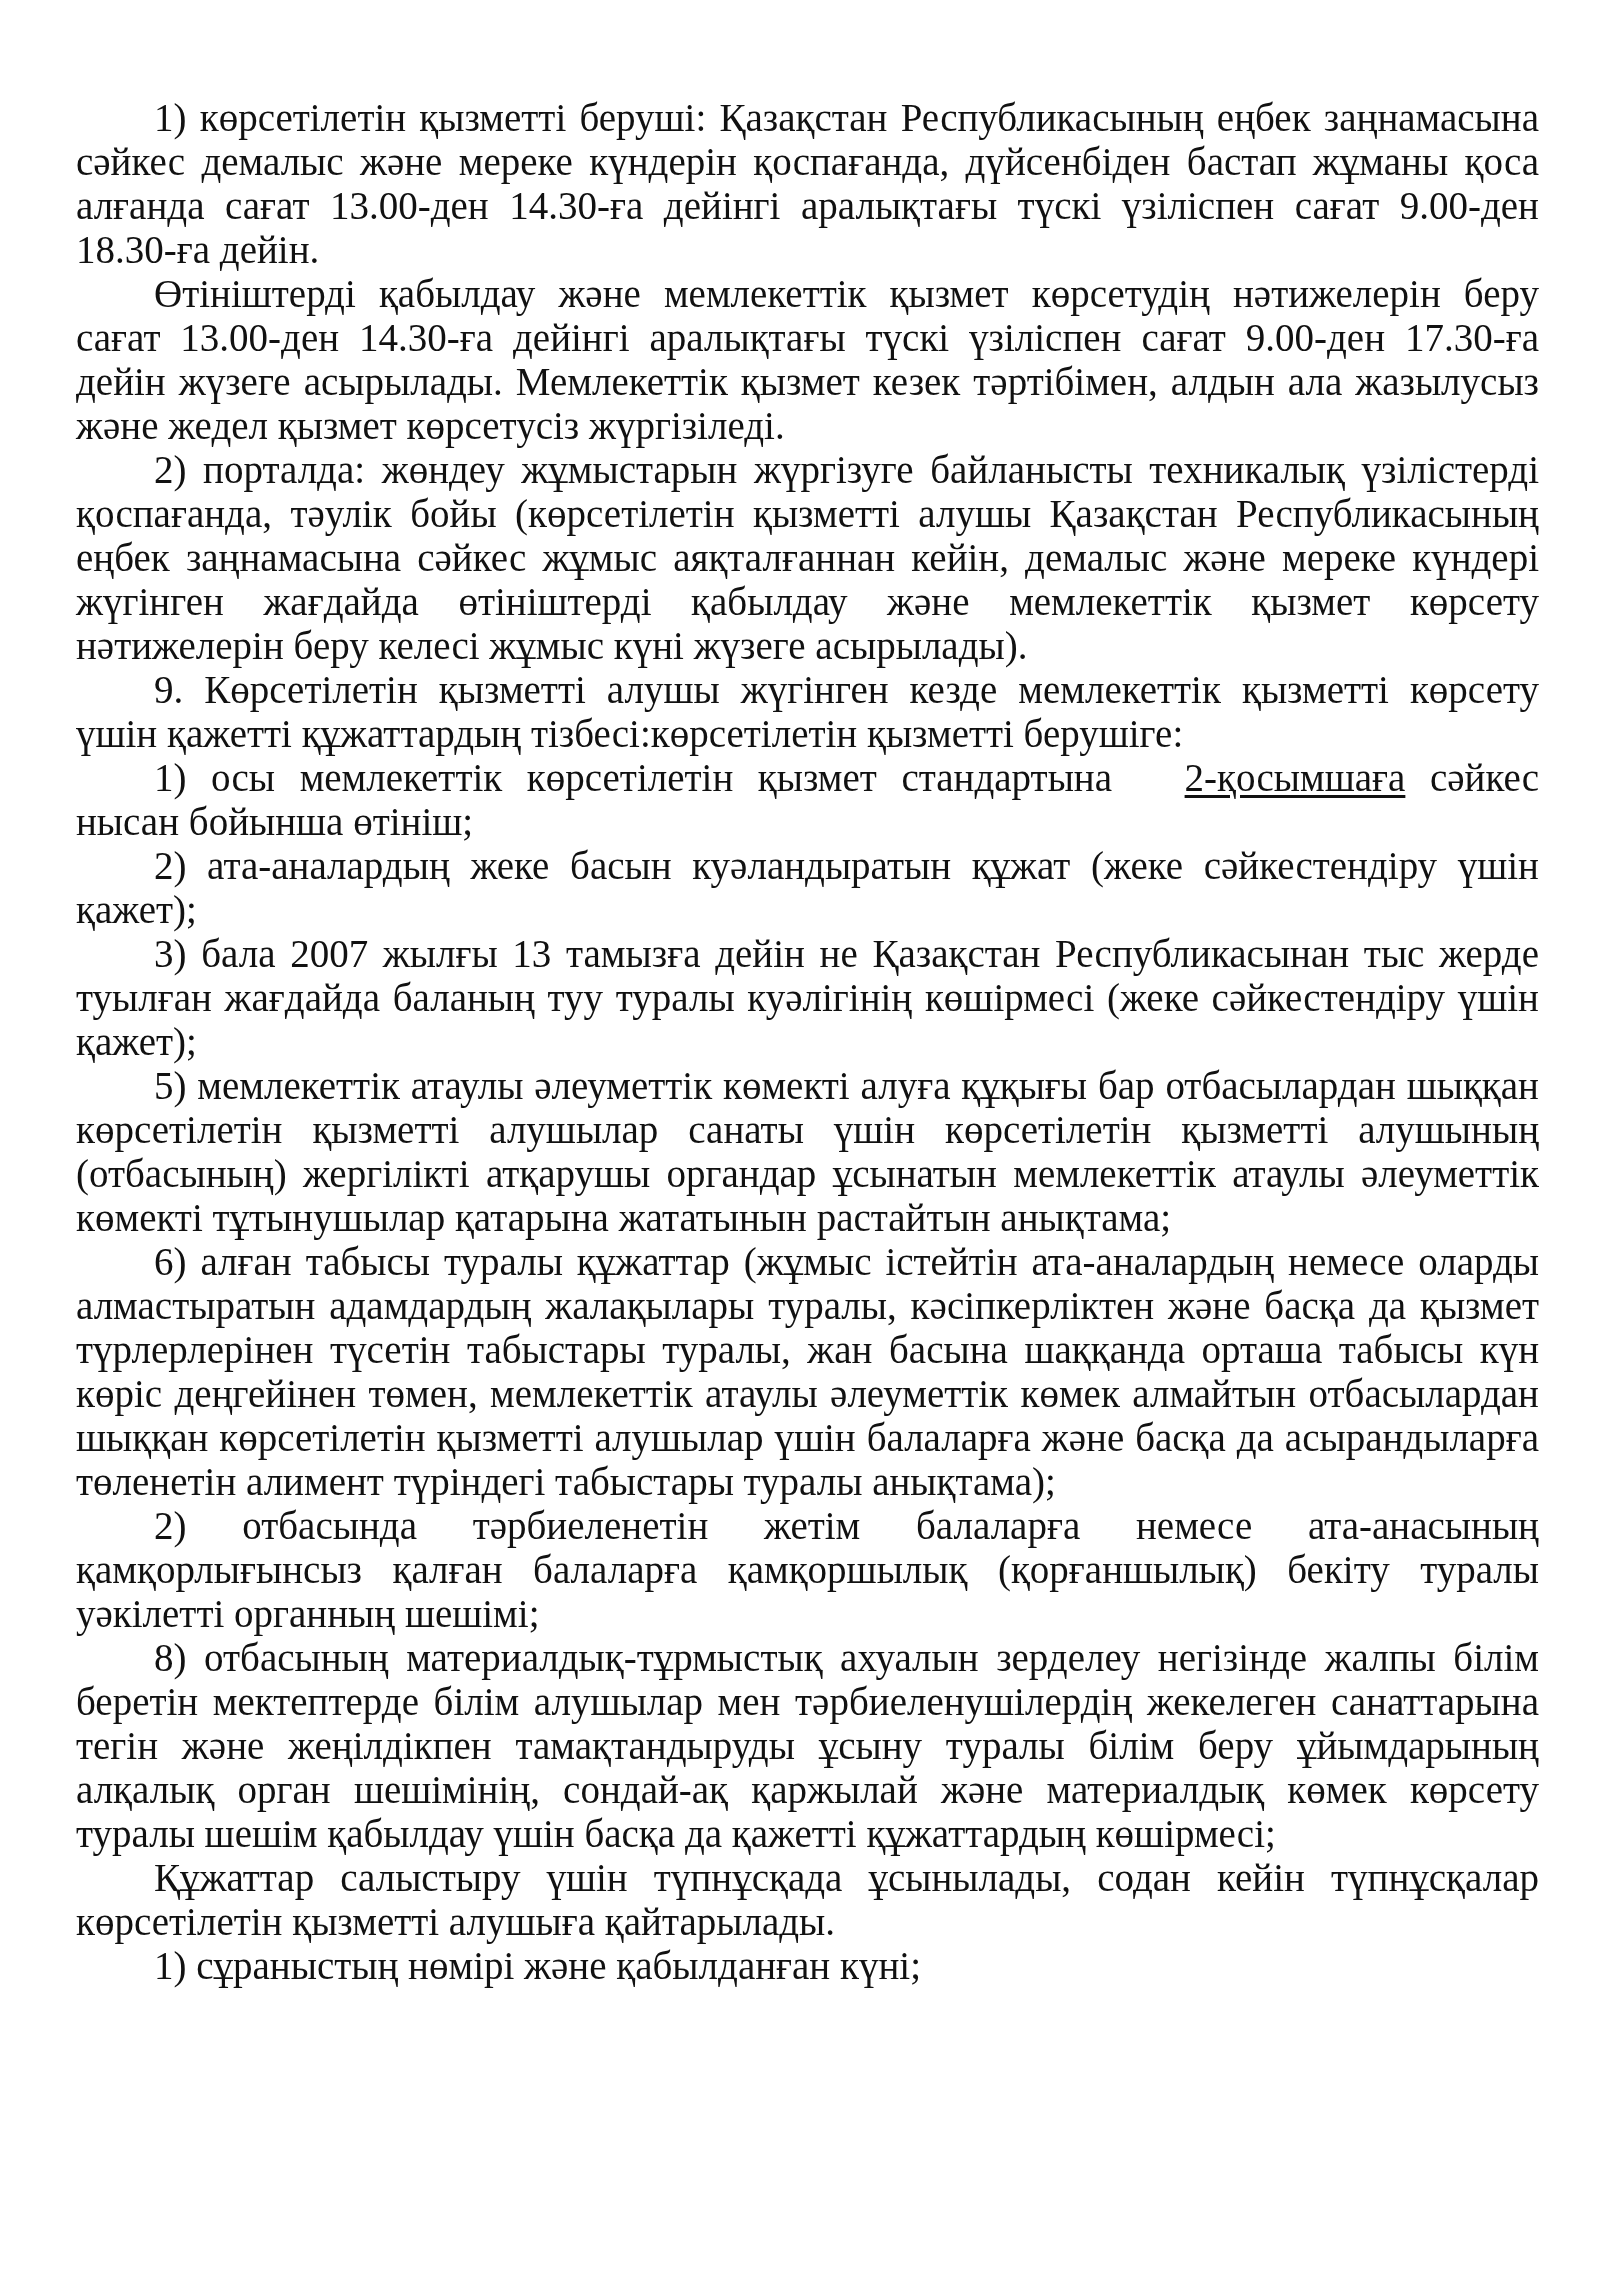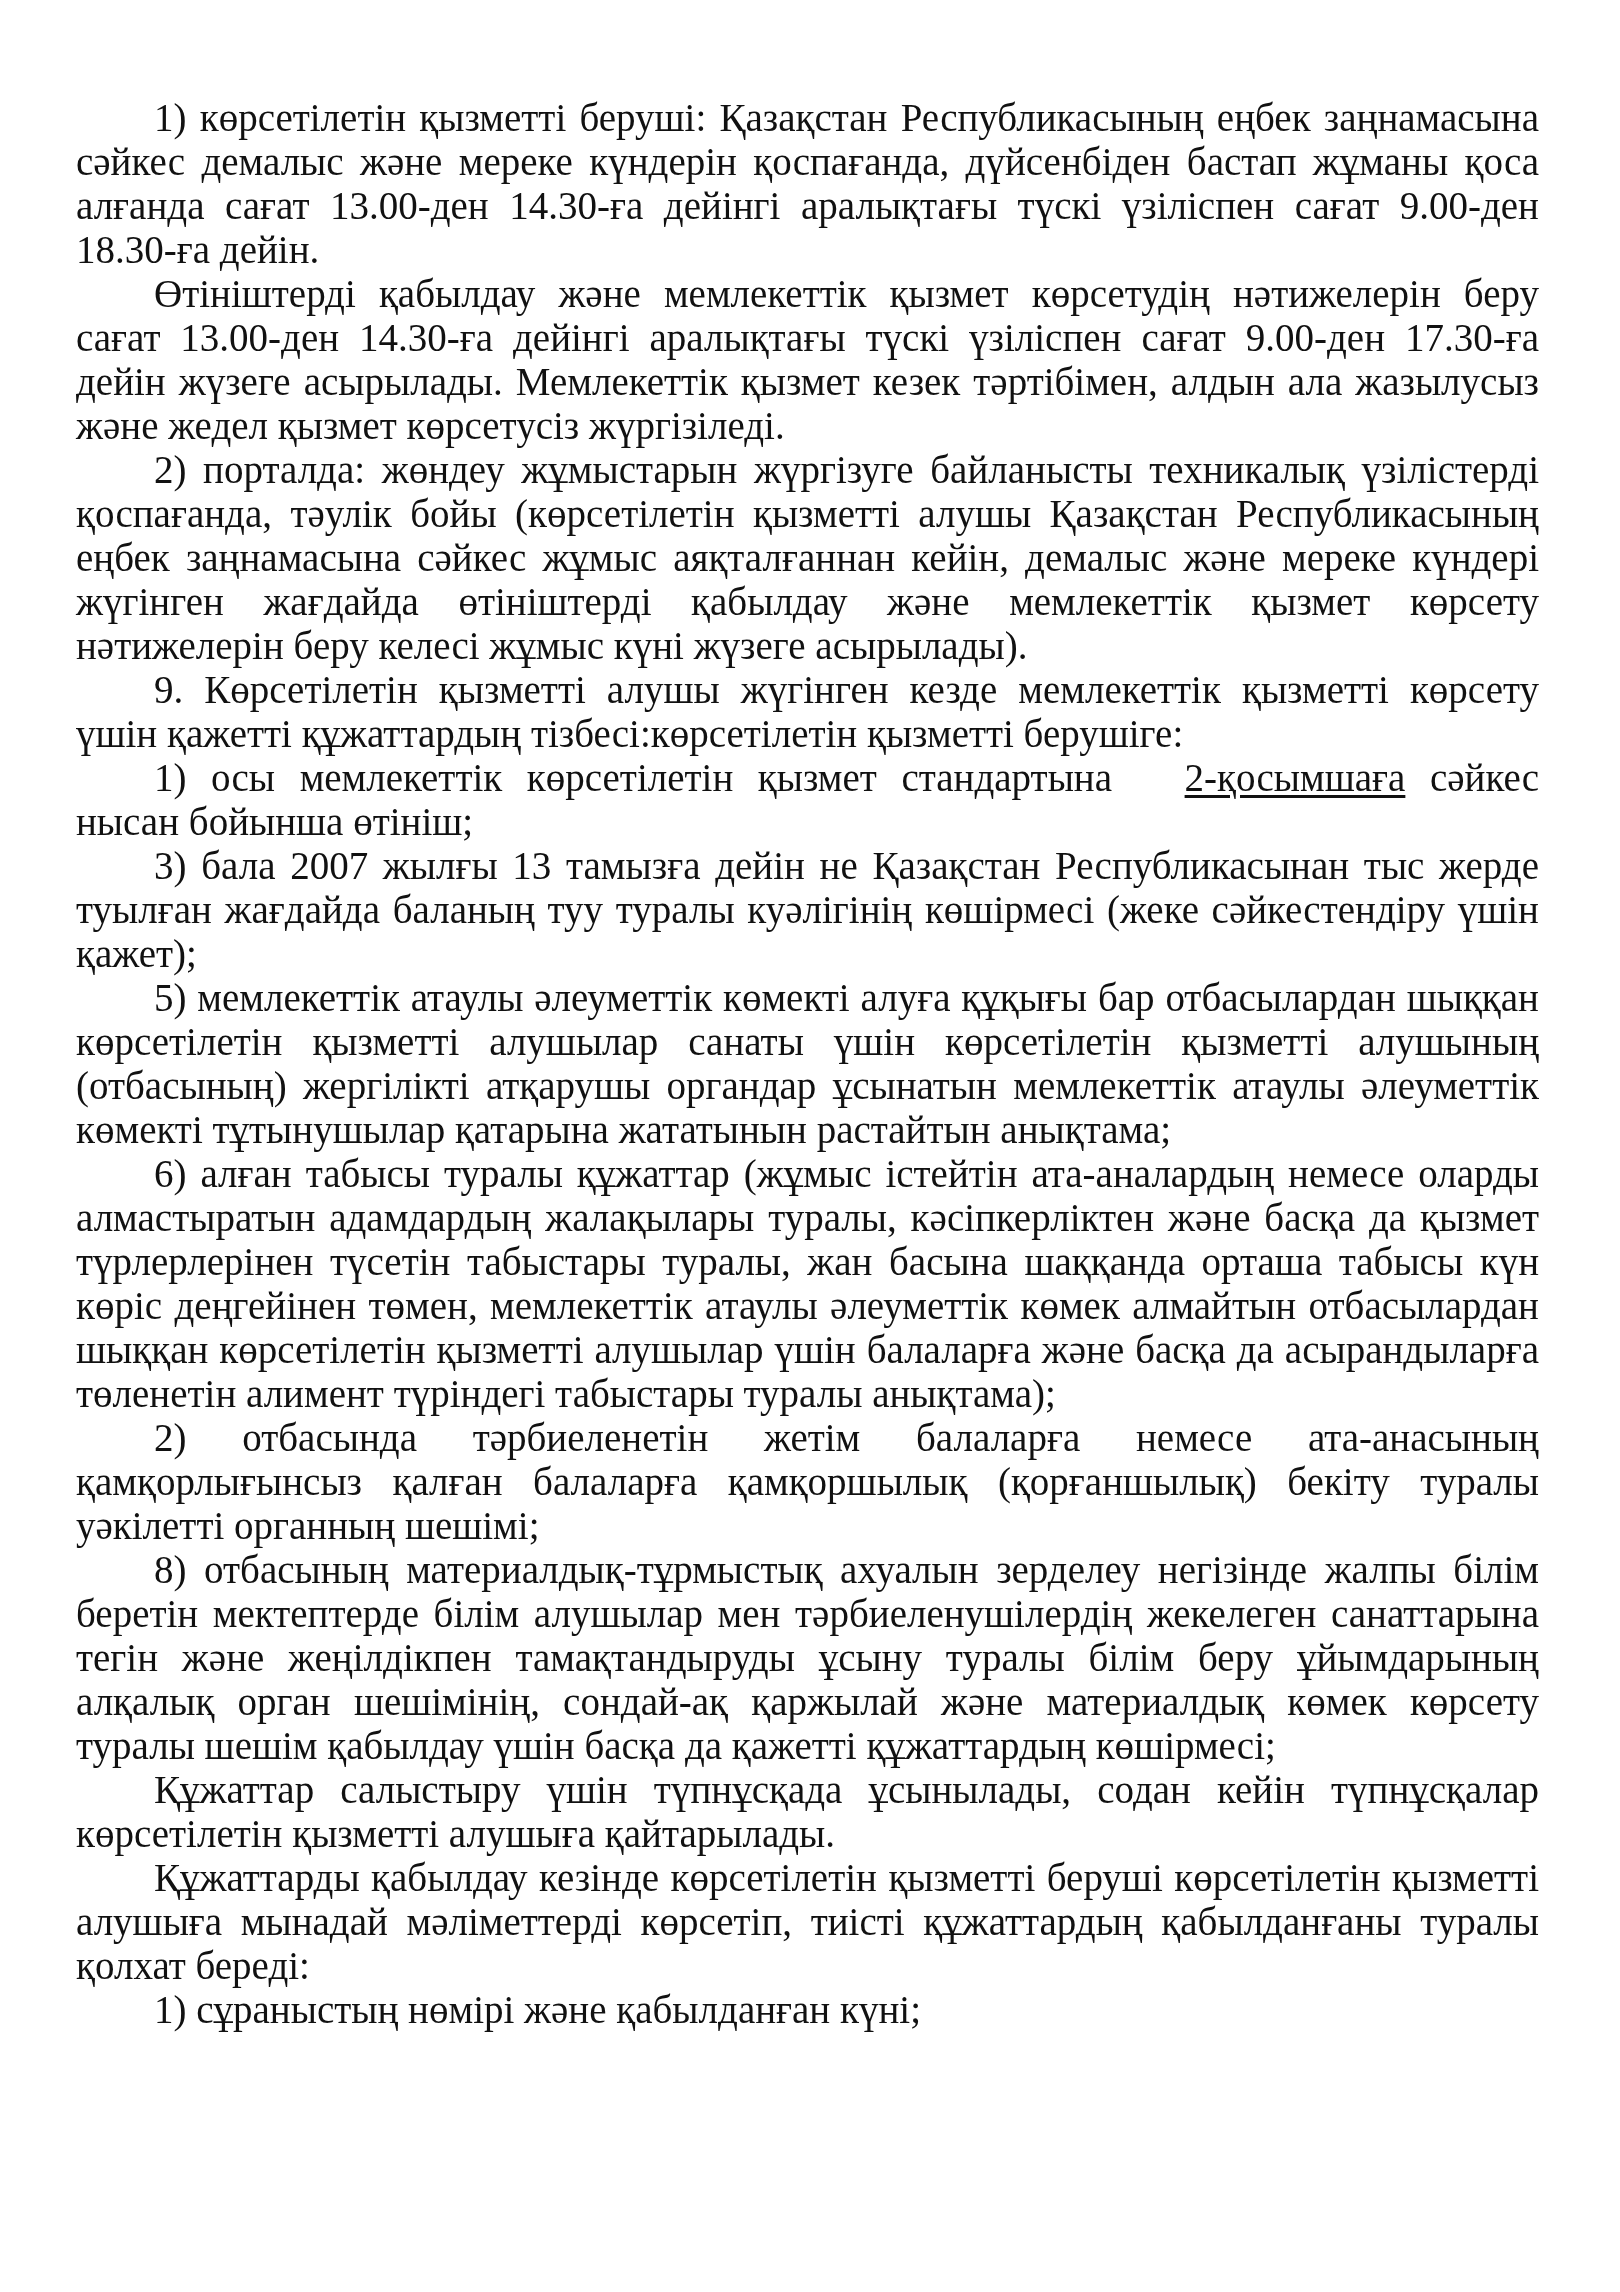--- a/index.html
+++ b/index.html
@@ -23,22 +23,22 @@
 </style>
 </head>
 <body>
 
 <div class="page">
   <p class="para">1) көрсетілетін қызметті беруші: Қазақстан Республикасының еңбек заңнамасына сәйкес демалыс және мереке күндерін қоспағанда, дүйсенбіден бастап жұманы қоса алғанда сағат 13.00-ден 14.30-ға дейінгі аралықтағы түскі үзіліспен сағат 9.00-ден 18.30-ға дейін.</p>
   <p class="para">Өтініштерді қабылдау және мемлекеттік қызмет көрсетудің нәтижелерін беру сағат 13.00-ден 14.30-ға дейінгі аралықтағы түскі үзіліспен сағат 9.00-ден 17.30-ға дейін жүзеге асырылады. Мемлекеттік қызмет кезек тәртібімен, алдын ала жазылусыз және жедел қызмет көрсетусіз жүргізіледі.</p>
   <p class="para">2) порталда: жөндеу жұмыстарын жүргізуге байланысты техникалық үзілістерді қоспағанда, тәулік бойы (көрсетілетін қызметті алушы Қазақстан Республикасының еңбек заңнамасына сәйкес жұмыс аяқталғаннан кейін, демалыс және мереке күндері жүгінген жағдайда өтініштерді қабылдау және мемлекеттік қызмет көрсету нәтижелерін беру келесі жұмыс күні жүзеге асырылады).</p>
   <p class="para">9. Көрсетілетін қызметті алушы жүгінген кезде мемлекеттік қызметті көрсету үшін қажетті құжаттардың тізбесі:көрсетілетін қызметті берушіге:</p>
   <p class="para"><span>1) осы мемлекеттік көрсетілетін қызмет стандартына </span><a class="link">2-қосымшаға</a><span> сәйкес нысан бойынша өтініш;</span></p>
+  <p class="para">2) ата-аналардың жеке басын куәландыратын құжат (жеке сәйкестендіру үшін қажет);</p>
   <p class="para">3) бала 2007 жылғы 13 тамызға дейін не Қазақстан Республикасынан тыс жерде туылған жағдайда баланың туу туралы куәлігінің көшірмесі (жеке сәйкестендіру үшін қажет);</p>
   <p class="para">5) мемлекеттік атаулы әлеуметтік көмекті алуға құқығы бар отбасылардан шыққан көрсетілетін қызметті алушылар санаты үшін көрсетілетін қызметті алушының (отбасының) жергілікті атқарушы органдар ұсынатын мемлекеттік атаулы әлеуметтік көмекті тұтынушылар қатарына жататынын растайтын анықтама;</p>
   <p class="para">6) алған табысы туралы құжаттар (жұмыс істейтін ата-аналардың немесе оларды алмастыратын адамдардың жалақылары туралы, кәсіпкерліктен және басқа да қызмет түрлерлерінен түсетін табыстары туралы, жан басына шаққанда орташа табысы күн көріс деңгейінен төмен, мемлекеттік атаулы әлеуметтік көмек алмайтын отбасылардан шыққан көрсетілетін қызметті алушылар үшін балаларға және басқа да асырандыларға төленетін алимент түріндегі табыстары туралы анықтама);</p>
   <p class="para">2) отбасында тәрбиеленетін жетім балаларға немесе ата-анасының қамқорлығынсыз қалған балаларға қамқоршылық (қорғаншылық) бекіту туралы уәкілетті органның шешімі;</p>
   <p class="para">8) отбасының материалдық-тұрмыстық ахуалын зерделеу негізінде жалпы білім беретін мектептерде білім алушылар мен тәрбиеленушілердің жекелеген санаттарына тегін және жеңілдікпен тамақтандыруды ұсыну туралы білім беру ұйымдарының алқалық орган шешімінің, сондай-ақ қаржылай және материалдық көмек көрсету туралы шешім қабылдау үшін басқа да қажетті құжаттардың көшірмесі;</p>
   <p class="para">Құжаттар салыстыру үшін түпнұсқада ұсынылады, содан кейін түпнұсқалар көрсетілетін қызметті алушыға қайтарылады.</p>
-  <p class="para">Құжаттарды қабылдау кезінде көрсетілетін қызметті беруші көрсетілетін қызметті алушыға мынадай мәліметтерді көрсетіп, тиісті құжаттардың қабылданғаны туралы қолхат береді:</p>
   <p class="para">1) сұраныстың нөмірі және қабылданған күні;</p>
 </div>
 
 
 </body></html>

